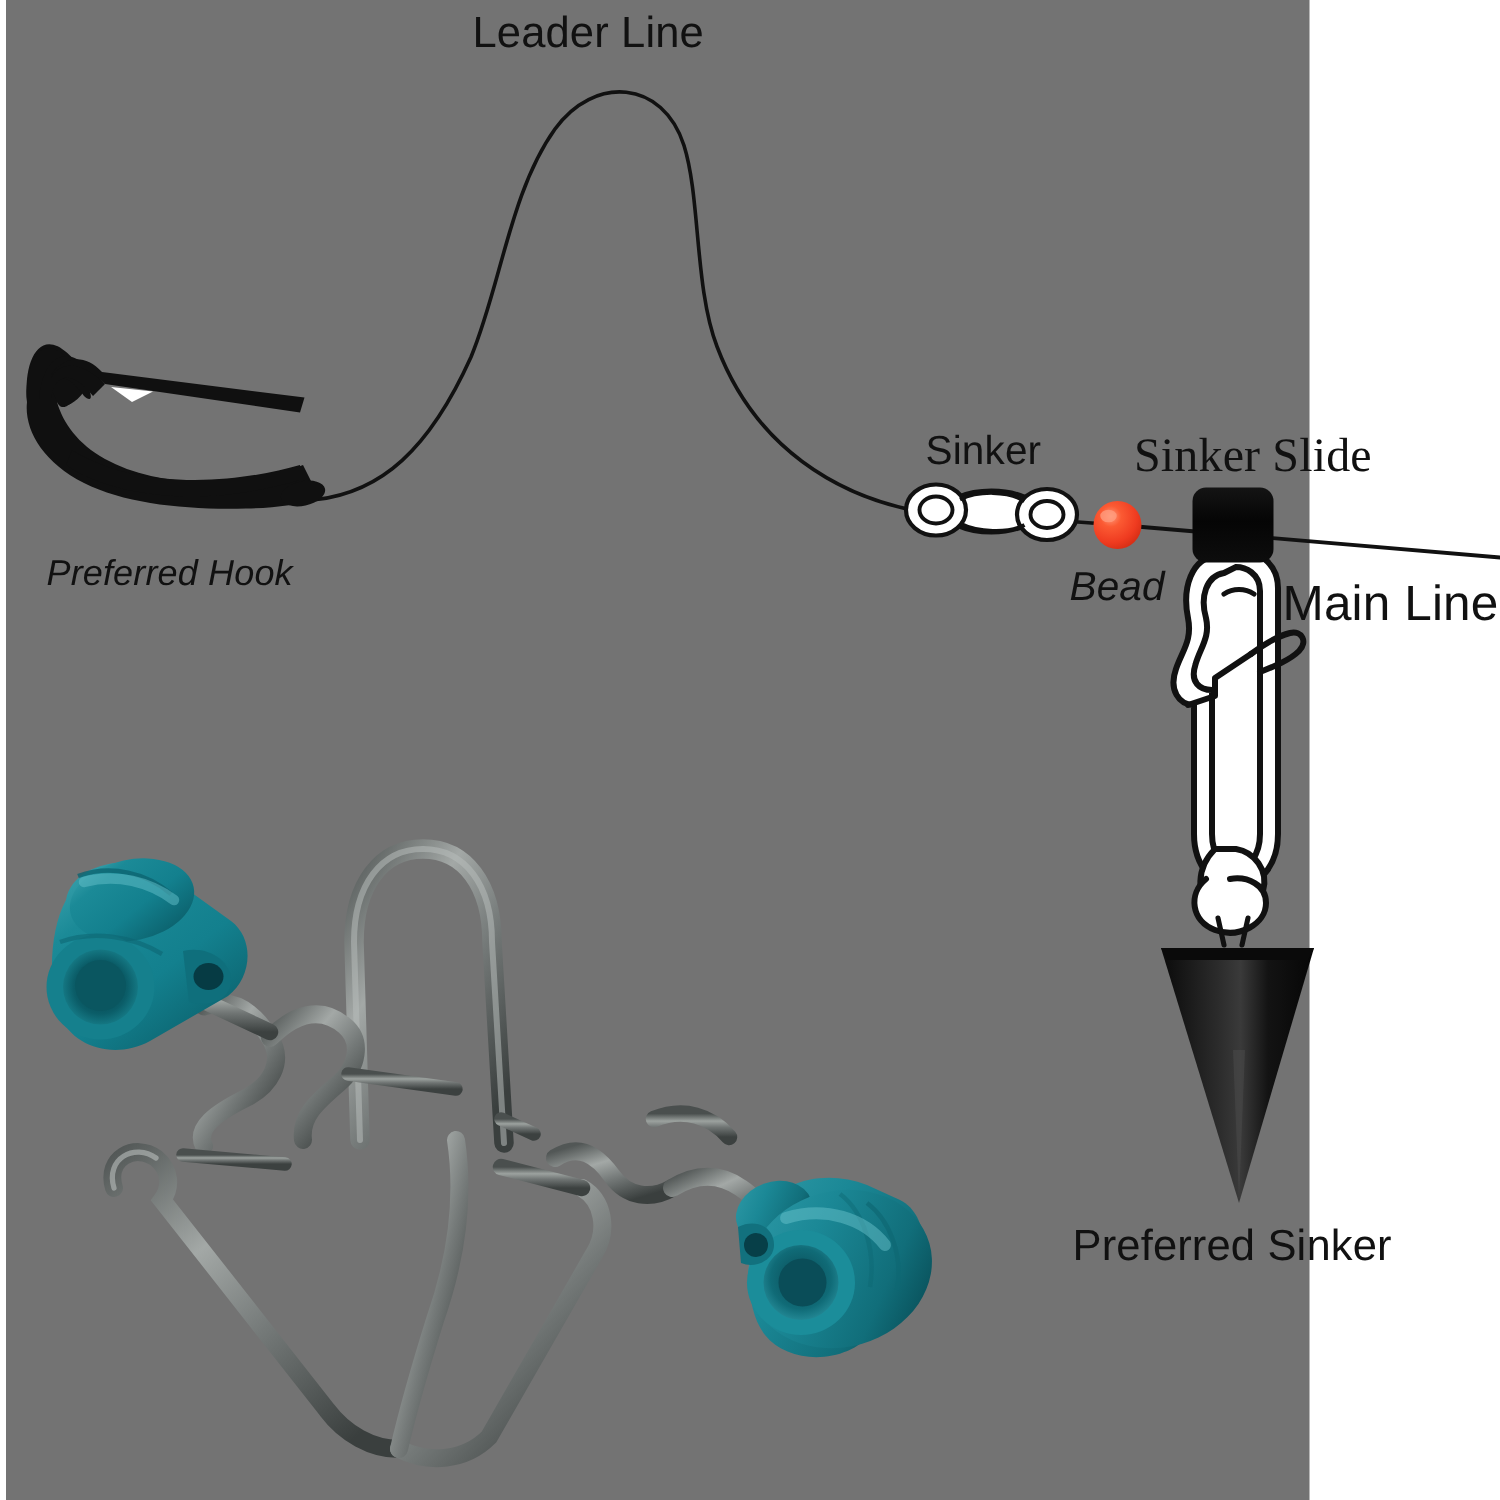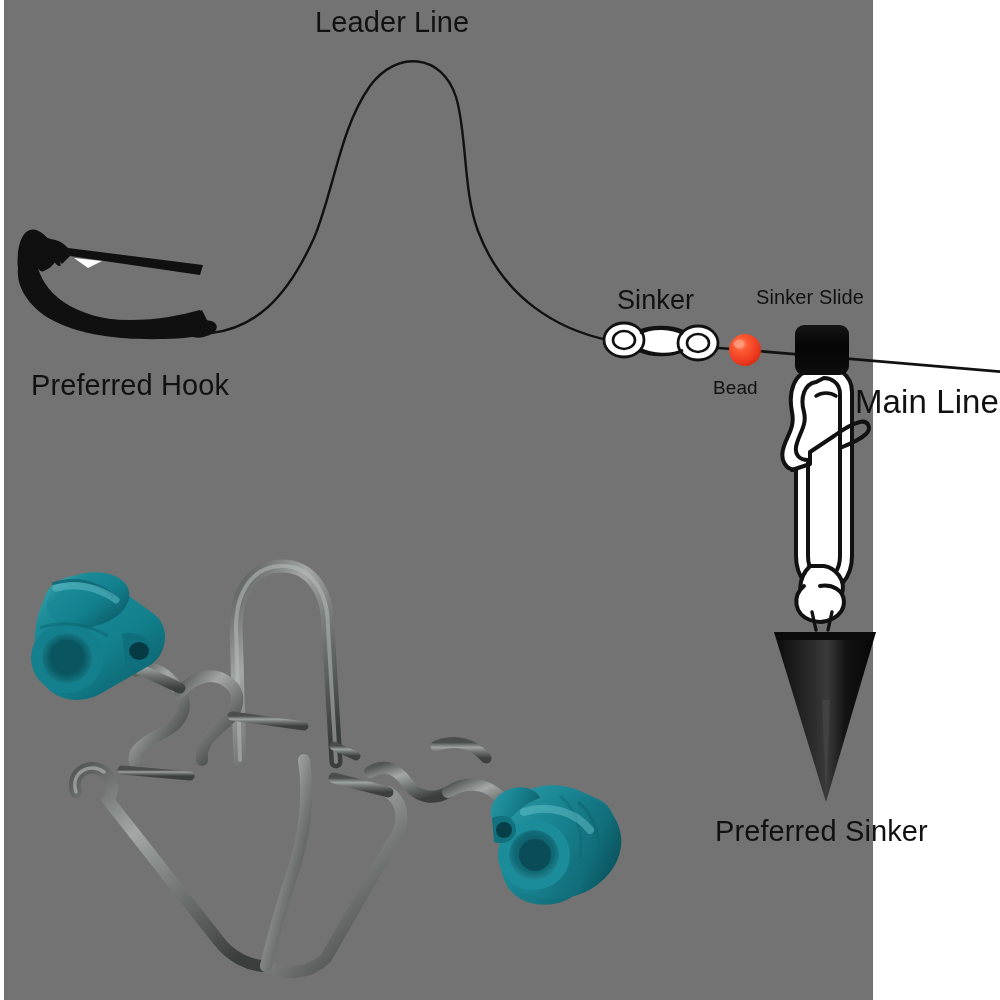--- a/index.html
+++ b/index.html
@@ -34,24 +34,24 @@
     position: absolute;
     white-space: nowrap;
     color: #111111;
     font-family: "Liberation Sans", sans-serif;
     font-weight: 500;
     letter-spacing: 0.1px;
     line-height: 1;
     user-select: none;
   }
   .lbl-leader      { left: 311px; top: 8px;   font-size: 29px; }
-  .lbl-hook        { left: 27px;  top: 371px; font-size: 29px; }
+  .lbl-hook        { left: 27px;  top: 371px; font-size: 24px; font-style: italic; }
   .lbl-swivel      { left: 613px; top: 287px; font-size: 27px; }
-  .lbl-bead        { left: 709px; top: 378px; font-size: 19px; }
-  .lbl-sinkerslide { left: 752px; top: 287px; font-size: 20px; }
+  .lbl-bead        { left: 709px; top: 378px; font-size: 27px; font-style: italic; }
+  .lbl-sinkerslide { left: 752px; top: 287px; font-size: 32px; font-family: Liberation Serif, serif; }
   .lbl-mainline    { left: 851px; top: 385px; font-size: 33px; }
   .lbl-prefsinker  { left: 711px; top: 817px; font-size: 29px; }
 </style>
 </head>
 <body>
 
 <div id="stage">
 
   <svg viewBox="0 0 1000 1000" xmlns="http://www.w3.org/2000/svg">
     <defs>

